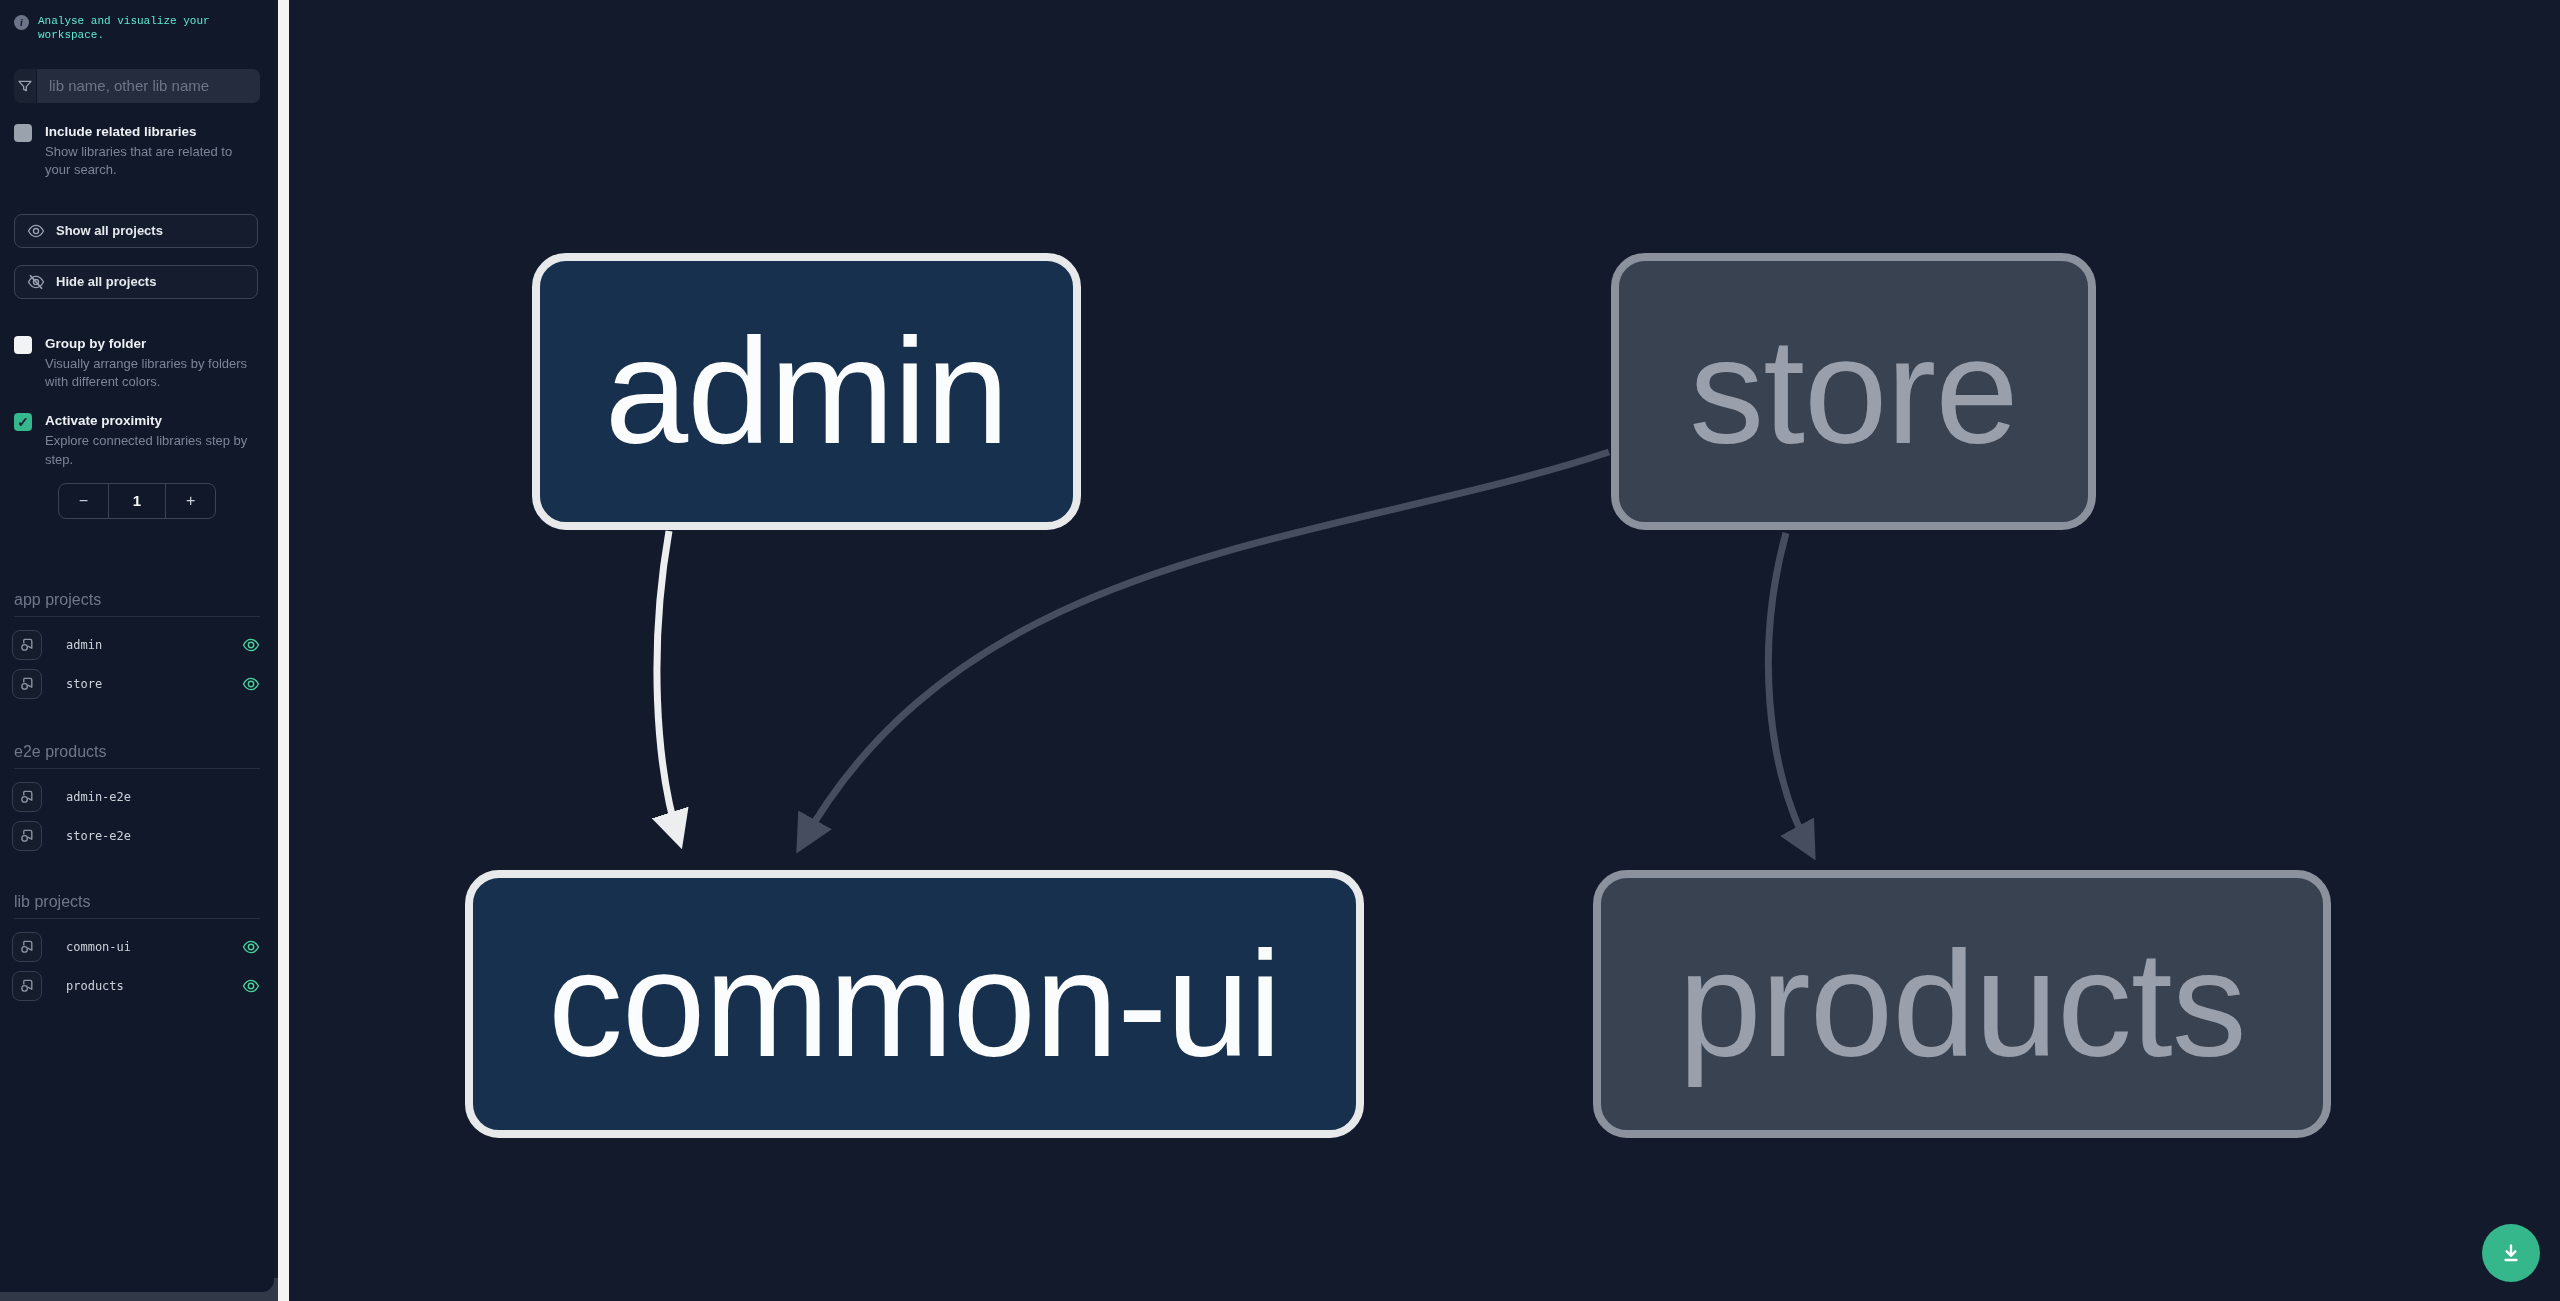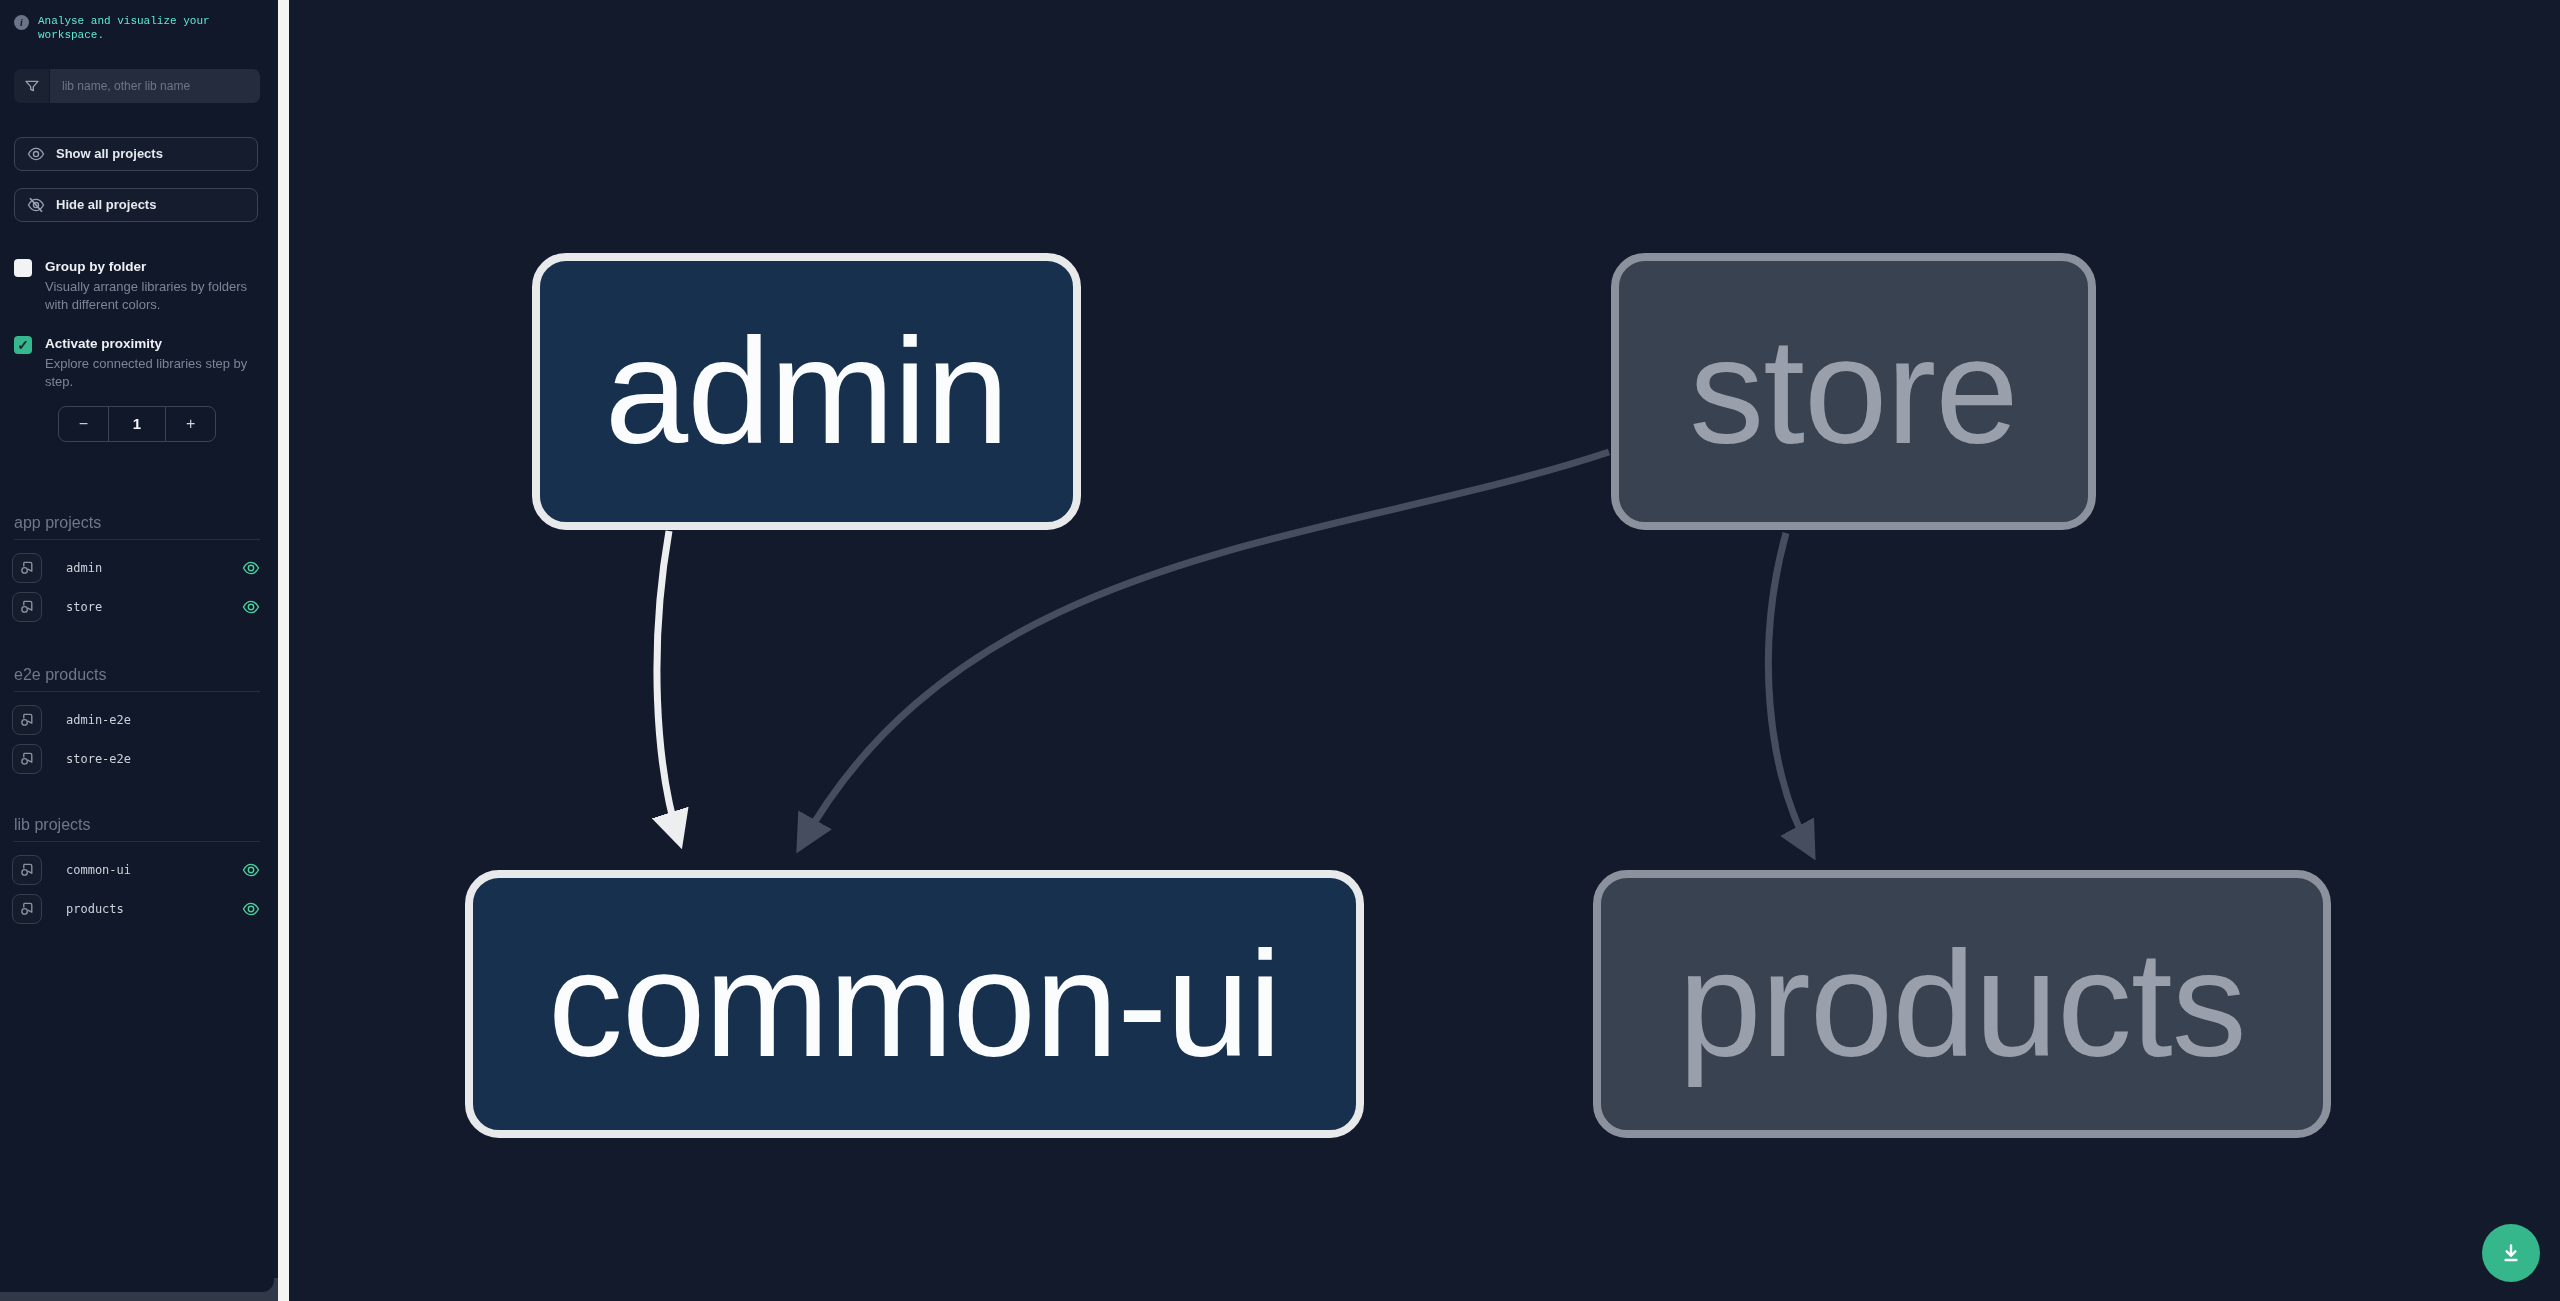--- a/index.html
+++ b/index.html
@@ -53,21 +53,21 @@
   
   .search-box{
     margin:26px 14px 0 14px; height:34px; display:flex; border-radius:7px; overflow:hidden;
   }
   .search-icon-cell{
     width:36px; background:#1b2333; display:flex; align-items:center; justify-content:center;
     border-right:1px solid #101829;
   }
   .search-input{
     flex:1; background:#242c3d; border:none; outline:none; color:#dfe3ea;
-    font-size:12px; padding:0 12px; font-family:"Liberation Sans", sans-serif;
+    font-size:15px; padding:0 12px; font-family:"Liberation Sans", sans-serif;
   }
   .search-input::placeholder{ color:#6d7587; }
 
   
   .check-block{ display:flex; padding:0 16px 0 14px; gap:13px; }
   .mt-includes{ margin-top:20px; }
   .mt-group{ margin-top:36px;justify-content:space-between; }
   .mt-prox{ margin-top:20px; }
   .checkbox{ width:18px; height:18px; border-radius:4px; flex:0 0 auto; margin-top:1px; cursor:pointer; }
   .cb-gray{ background:#9aa2ae; }
@@ -162,20 +162,27 @@
 
   <div class="search-box">
     <div class="search-icon-cell">
       <svg width="16" height="16" viewBox="0 0 24 24" fill="none" stroke="#98a1b0" stroke-width="2" stroke-linejoin="round">
         <path d="M3 5 h18 l-7 8 v6 l-4 -2 v-4 z"></path>
       </svg>
     </div>
     <input class="search-input" type="text" value="" placeholder="lib name, other lib name" style="">
   </div>
 
+  <div class="check-block mt-includes">
+    <div class="checkbox cb-gray"></div>
+    <div class="check-texts">
+      <div class="check-label">Include related libraries</div>
+      <div class="check-desc">Show libraries that are related to your search.</div>
+    </div>
+  </div>
 
   <div class="action-btn btn-show">
     <svg class="btn-icon" viewBox="0 0 24 24" fill="none" stroke="#98a1b0" stroke-width="1.8">
       <path d="M2 12 C5 6.5 9 4.5 12 4.5 S19 6.5 22 12 C19 17.5 15 19.5 12 19.5 S5 17.5 2 12 Z"></path>
       <circle cx="12" cy="12" r="3.4"></circle>
     </svg>
     <span class="btn-label">Show all projects</span>
   </div>
 
   <div class="action-btn btn-hide">

